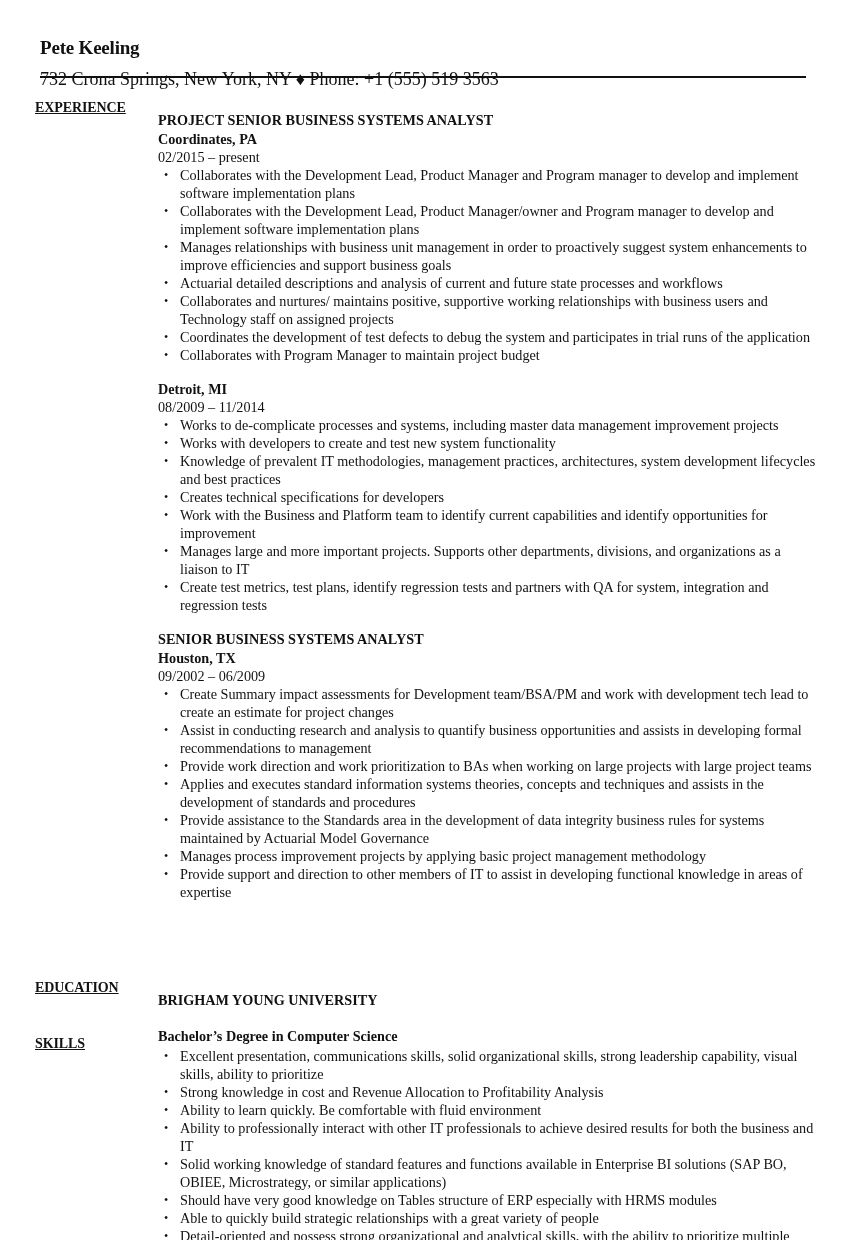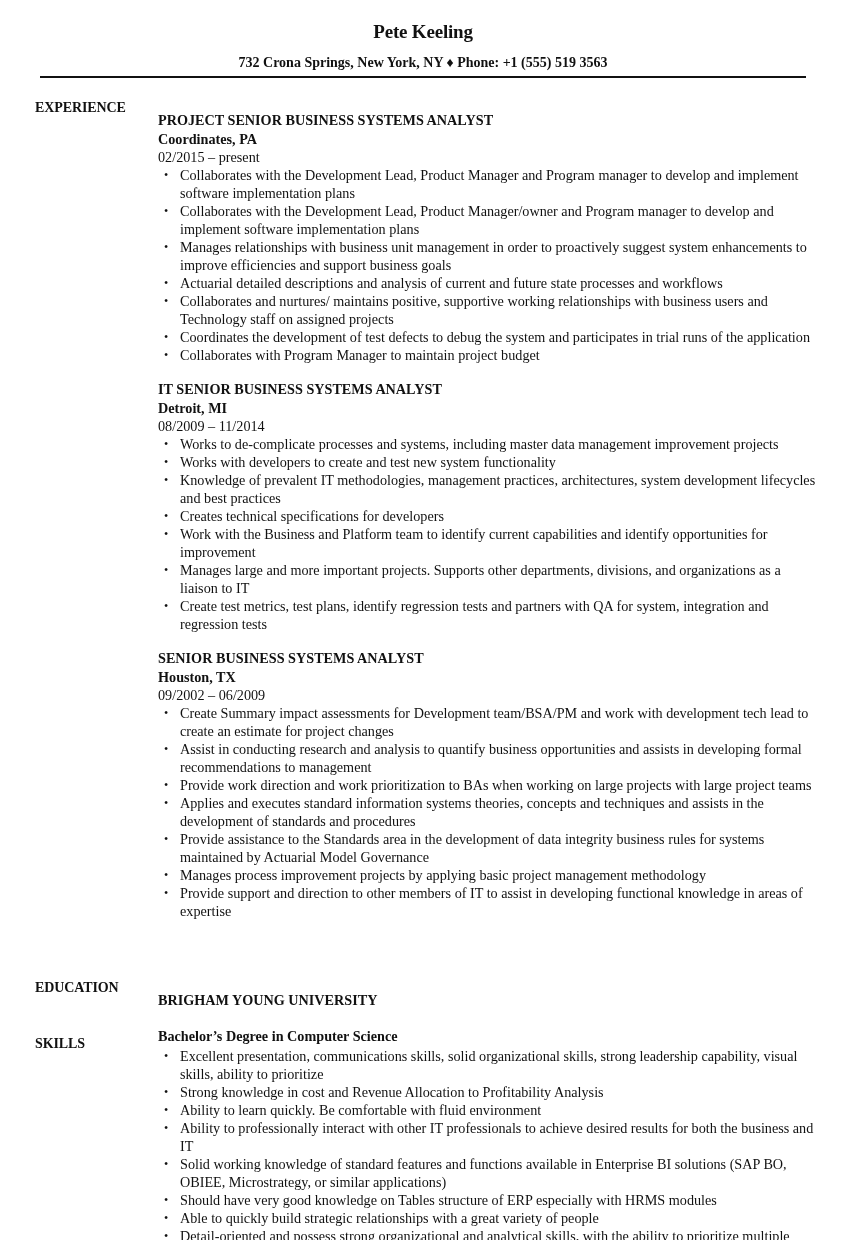--- a/index.html
+++ b/index.html
@@ -1,28 +1,29 @@
 <!DOCTYPE html>
 <html><head>
 <meta charset="utf-8">
 <style>
   html, body { margin: 0; padding: 0; background: #ffffff; }
   body {
     width: 860px; height: 1240px; overflow: hidden; position: relative;
     font-family: "Liberation Serif", "DejaVu Serif", serif;
     color: #111111; font-size: 14.2px; line-height: 18px;
   }
-  .header { position: absolute; left: 40px; top: 20px; width: 766px; text-align: center; }
+  .header { position: absolute; left: 40px; top: 36px; width: 766px; }
   .name { font-size: 19px; font-weight: bold; line-height: 24px; letter-spacing: -0.2px; }
-  .contact { font-size: 14px; font-weight: bold; margin-top: 10px; line-height: 18px; }
+  .contact { font-size: 18px; font-weight: normal; margin-top: 10px; line-height: 18px; }
   .rule { position: absolute; left: 40px; top: 76px; width: 766px; height: 2px; background: #111; }
   .section { position: absolute; left: 0; width: 860px; }
   .section-label {
     position: absolute; left: 35px; top: 0; font-weight: bold; font-size: 14px;
     letter-spacing: -0.1px;
+    text-decoration: underline;
   }
   .section-body { position: absolute; left: 158px; top: 12px; width: 660px; }
   .job { margin-bottom: 16px; }
   .job-title { font-weight: bold; font-size: 14.2px; line-height: 18px; }
   .job-loc { font-weight: bold; line-height: 18px; margin-top: 1px; }
   .job-dates { line-height: 18px; }
   ul.bullets { list-style: none; margin: 0; padding: 0; }
   ul.bullets li { position: relative; padding-left: 22px; line-height: 18px; }
   ul.bullets li::before {
     content: "\2022"; position: absolute; left: 6px; top: 0; font-size: 12px;
@@ -52,21 +53,20 @@
         <li>Collaborates with the Development Lead, Product Manager/owner and Program manager to develop and implement software implementation plans</li>
         <li>Manages relationships with business unit management in order to proactively suggest system enhancements to improve efficiencies and support business goals</li>
         <li>Actuarial detailed descriptions and analysis of current and future state processes and workflows</li>
         <li>Collaborates and nurtures/ maintains positive, supportive working relationships with business users and Technology staff on assigned projects</li>
         <li>Coordinates the development of test defects to debug the system and participates in trial runs of the application</li>
         <li>Collaborates with Program Manager to maintain project budget</li>
       </ul>
     </div>
 
     <div class="job">
-      <div class="job-title">IT SENIOR BUSINESS SYSTEMS ANALYST</div>
       <div class="job-loc">Detroit, MI</div>
       <div class="job-dates">08/2009 – 11/2014</div>
       <ul class="bullets">
         <li>Works to de-complicate processes and systems, including master data management improvement projects</li>
         <li>Works with developers to create and test new system functionality</li>
         <li>Knowledge of prevalent IT methodologies, management practices, architectures, system development lifecycles and best practices</li>
         <li>Creates technical specifications for developers</li>
         <li>Work with the Business and Platform team to identify current capabilities and identify opportunities for improvement</li>
         <li>Manages large and more important projects. Supports other departments, divisions, and organizations as a liaison to IT</li>
         <li>Create test metrics, test plans, identify regression tests and partners with QA for system, integration and regression tests</li>

